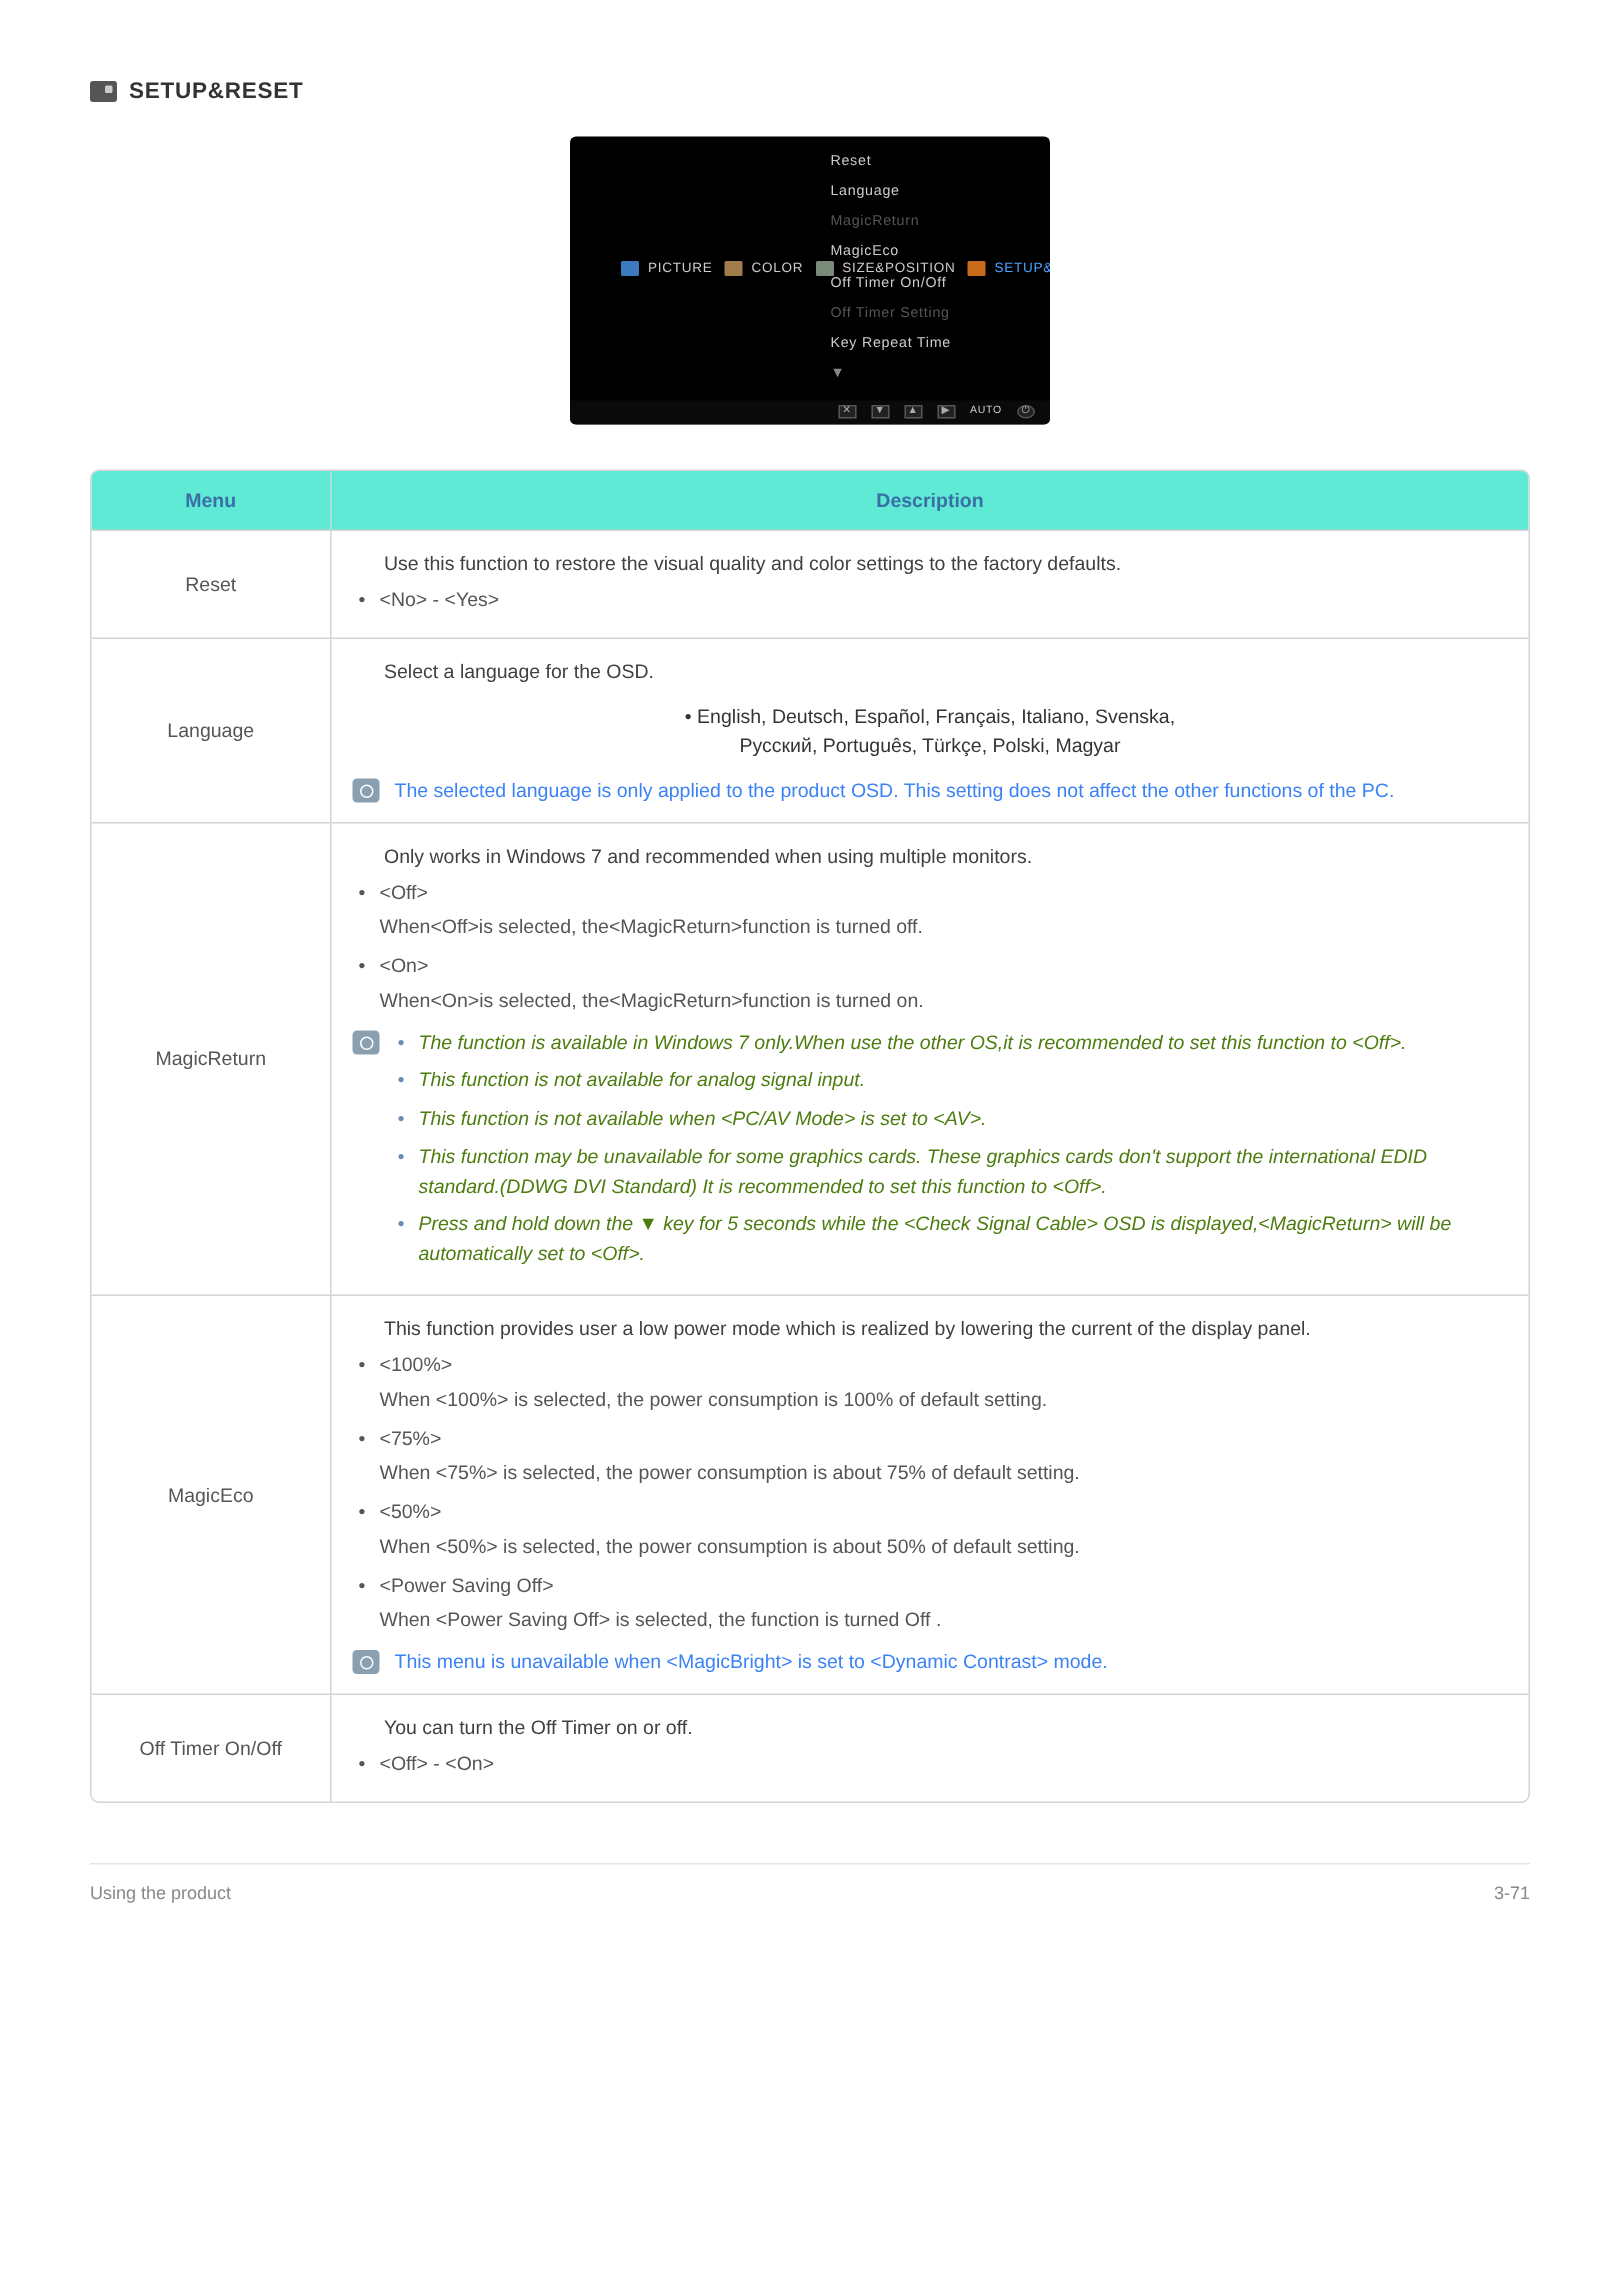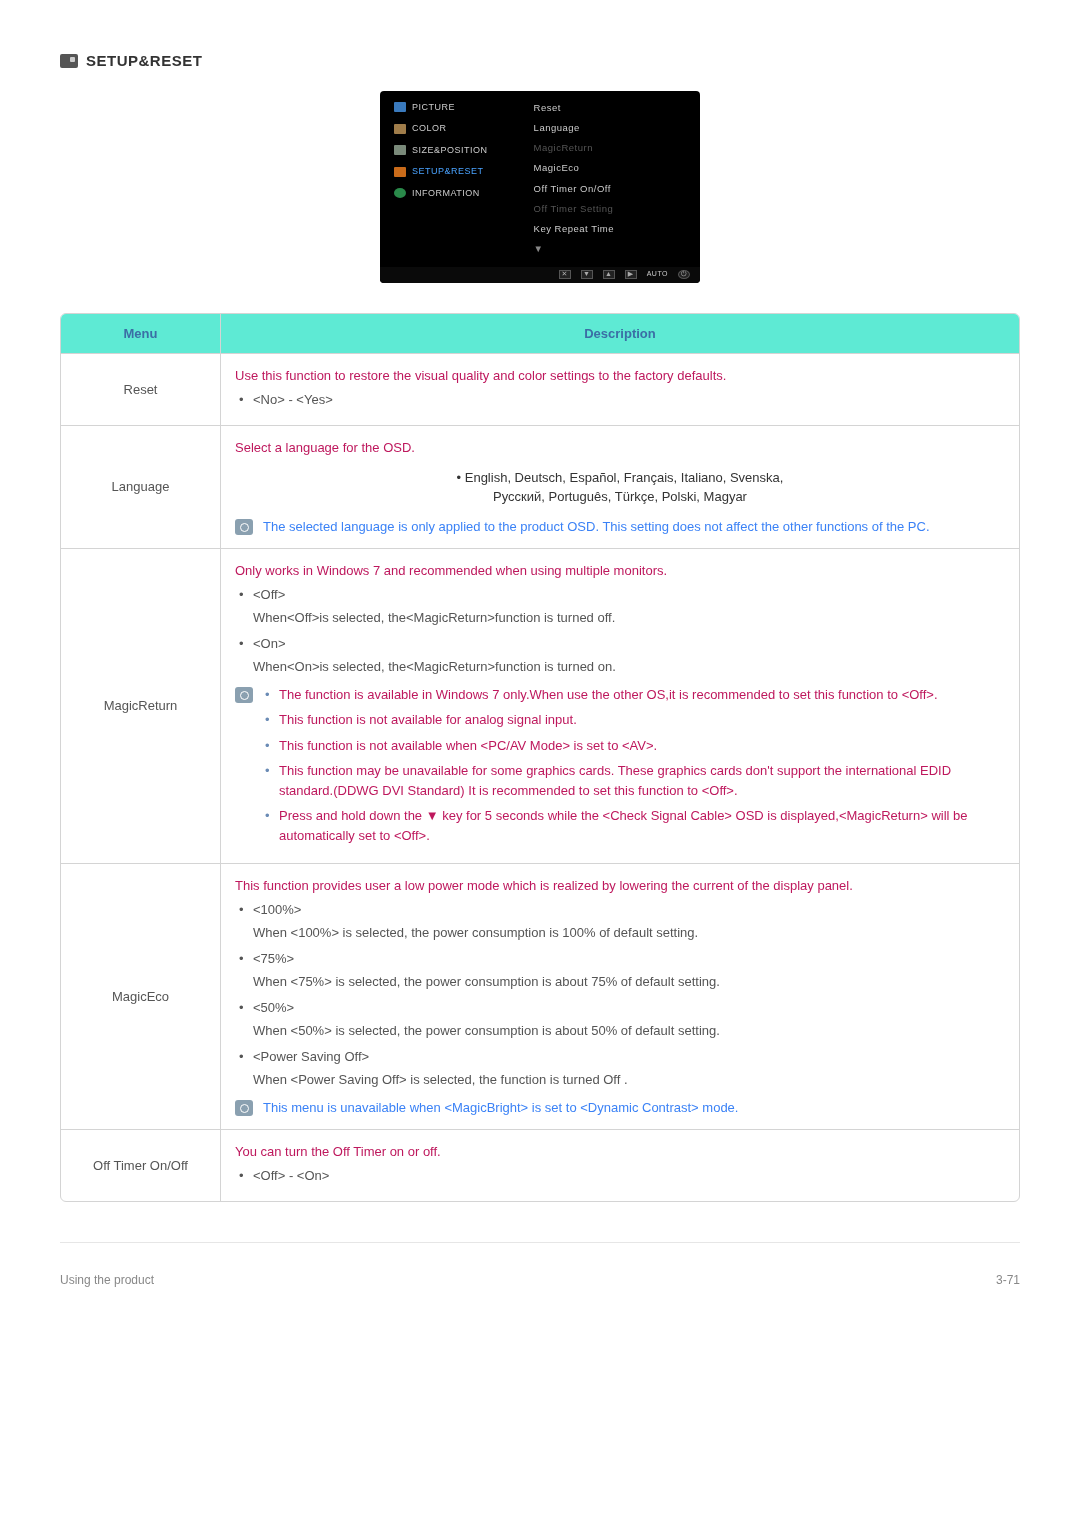--- a/index.html
+++ b/index.html
@@ -60,22 +60,23 @@
     letter-spacing: 0.5px;
   }
   .osd-body {
     display: flex;
     padding: 10px 0;
   }
   .osd-left {
     width: 48%;
     padding-left: 14px;
     display: flex;
-    flex-direction: column;
+    flex-direction: row;
     gap: 8px;
+    margin-left: 20px;
   }
   .osd-left-item {
     display: flex;
     align-items: center;
     gap: 6px;
     font-size: 9px;
   }
   .osd-left-item.osd-sel {
     color: #4aa3ff;
   }
@@ -209,37 +210,38 @@
   }
   .note-text { color: #3b82f6; }
   .note-list {
     list-style: none;
     padding-left: 0;
   }
   .note-list > li {
     position: relative;
     padding-left: 16px;
     margin-bottom: 6px;
-    color: #be185d;
+    color: #4d7c0f;
+    font-style: italic;
   }
   .note-list > li::before {
     content: '•';
     position: absolute;
     left: 2px;
     top: 0;
     color: #6a8bb5;
   }
-  .desc-first { color: #be185d; margin-bottom: 4px; }
+  .desc-first { color: #404040; margin-bottom: 4px; margin-left: 21px; }
   .footer {
     display: flex;
     justify-content: space-between;
     margin-top: 40px;
     color: #888;
     font-size: 12px;
-    padding-top: 28px;
+    padding-top: 10px;
     border-top: 1px solid #e6e6e6;
   }
 </style>
 </head>
 <body>
 
 <div class="section-header">
   <span class="section-icon"></span>
   <span class="section-title">SETUP&amp;RESET</span>
 </div>

